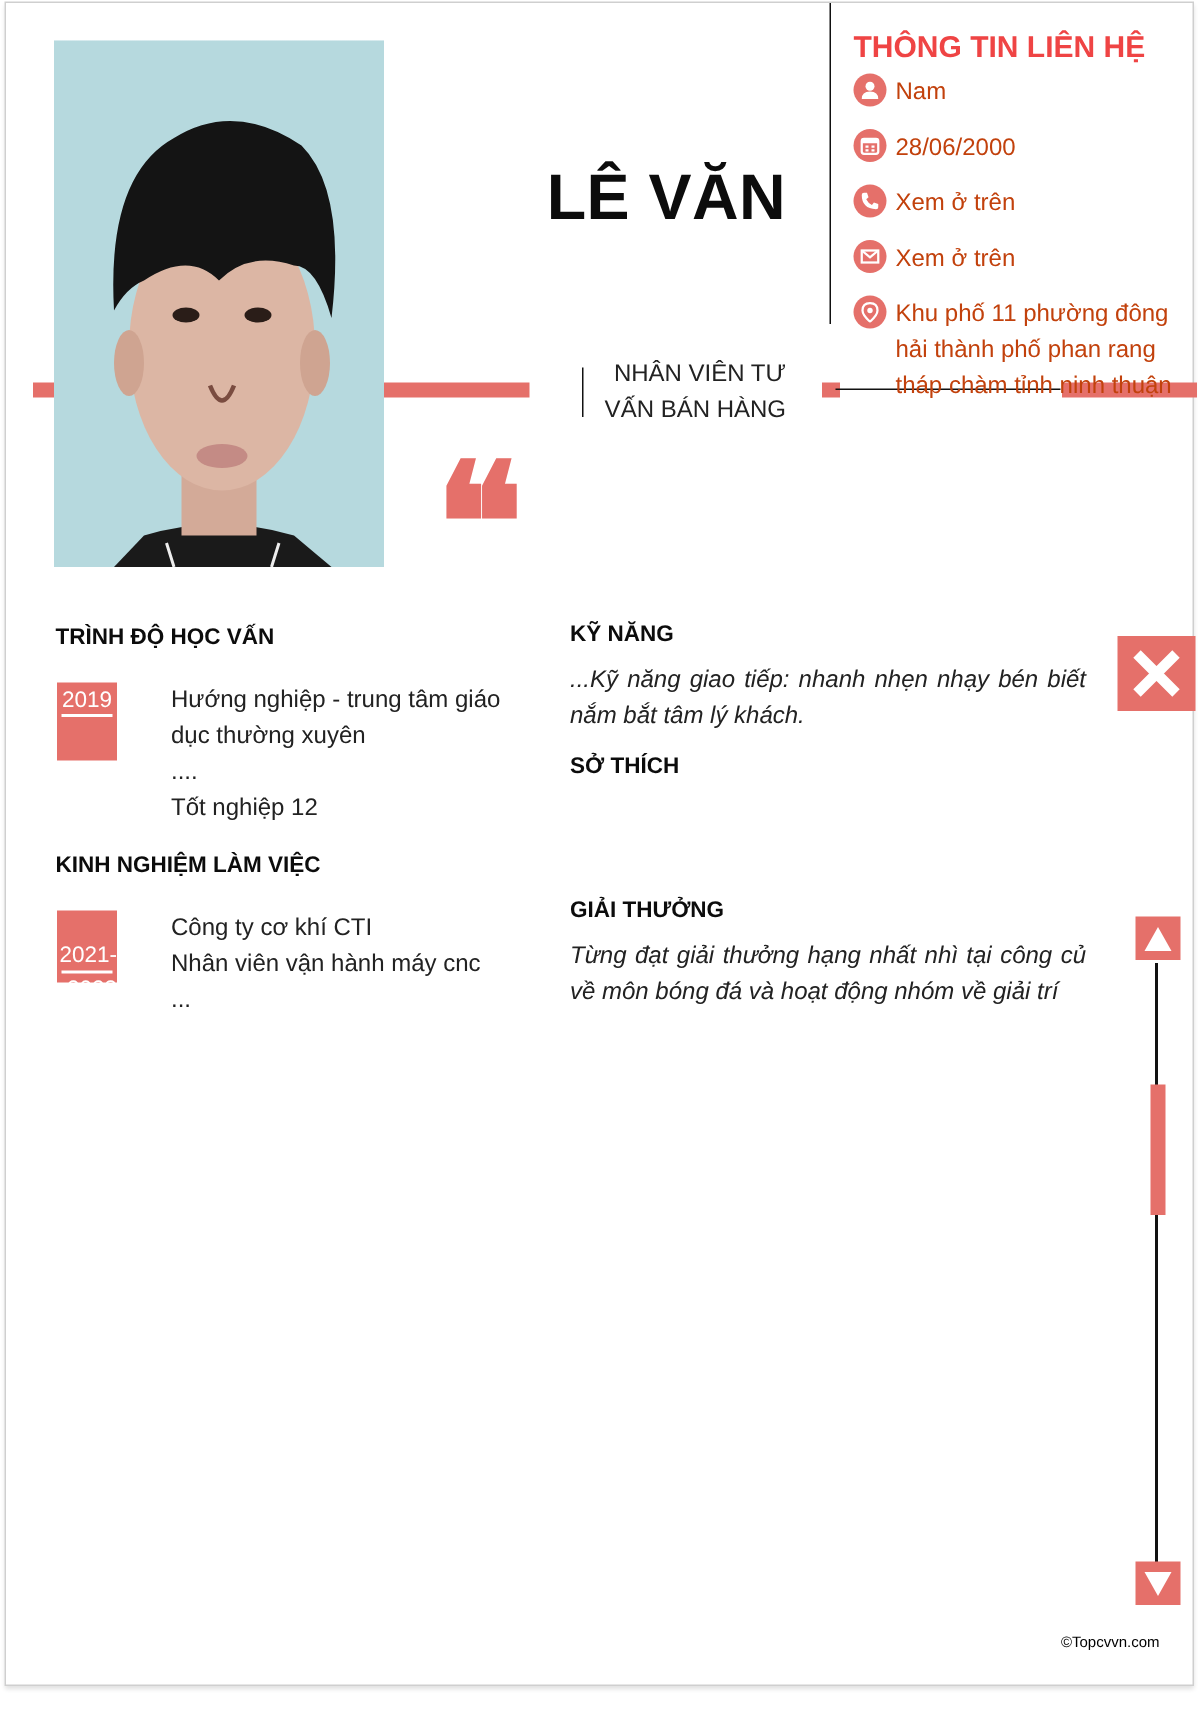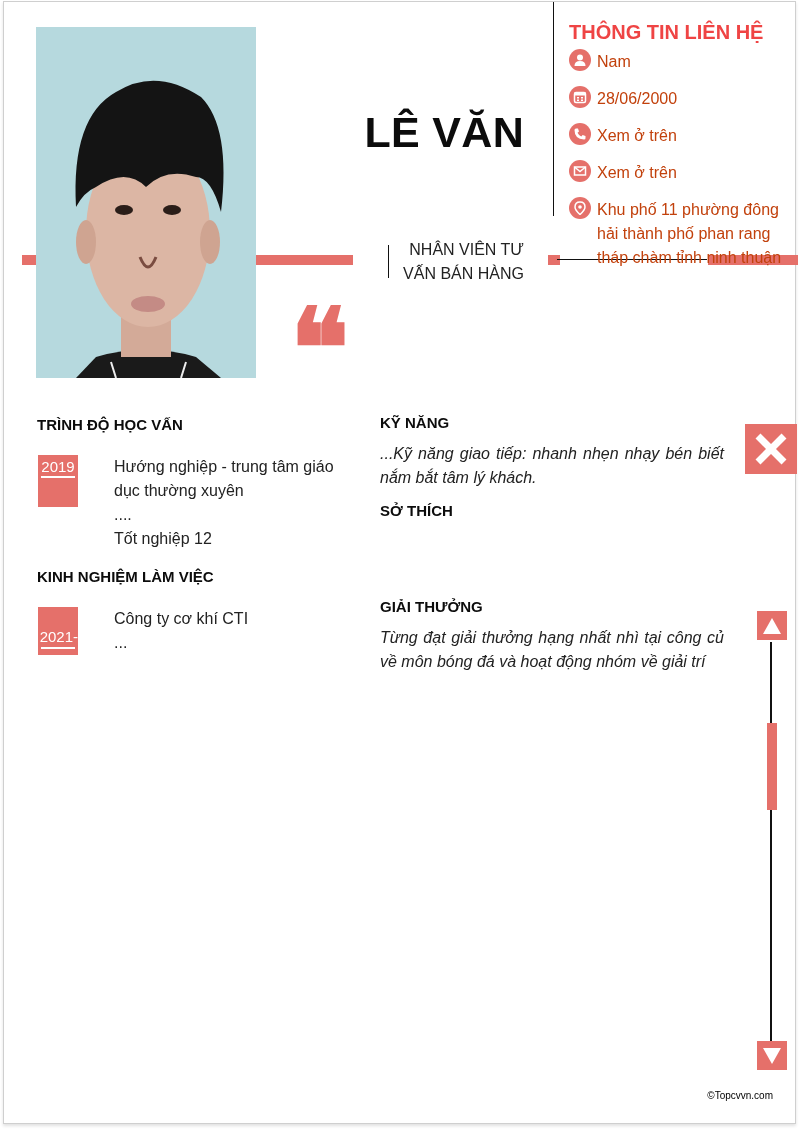--- a/index.html
+++ b/index.html
@@ -184,20 +184,21 @@
   </div>
 
   <div class="abs sec-title" style="left:33px; top:566px;">KINH NGHIỆM LÀM VIỆC</div>
   <div class="abs year-box" style="left:34px; top:605px; height:48px; padding-top:20px;text-align:right;">
     <div style="line-height:19px;">2021-</div>
     <div class="line"></div>
     <div style="line-height:21px;">2023</div>
   </div>
   <div class="abs entry-text" style="left:78px; top:605px; width:240px;">
     <div>Công ty cơ khí CTI</div>
+    <div>Nhân viên vận hành máy cnc</div>
     <div>...</div>
   </div>
 
   <div class="abs sec-title" style="left:376px; top:412px;">KỸ NĂNG</div>
   <div class="abs para" style="left:376px; top:440px;">...Kỹ năng giao tiếp: nhanh nhẹn nhạy bén biết nắm bắt tâm lý khách.</div>
 
   <div class="abs sec-title" style="left:376px; top:500px;">SỞ THÍCH</div>
 
   <div class="abs sec-title" style="left:376px; top:596px;">GIẢI THƯỞNG</div>
   <div class="abs para" style="left:376px; top:624px;">Từng đạt giải thưởng hạng nhất nhì tại công củ về môn bóng đá và hoạt động nhóm về giải trí</div>

